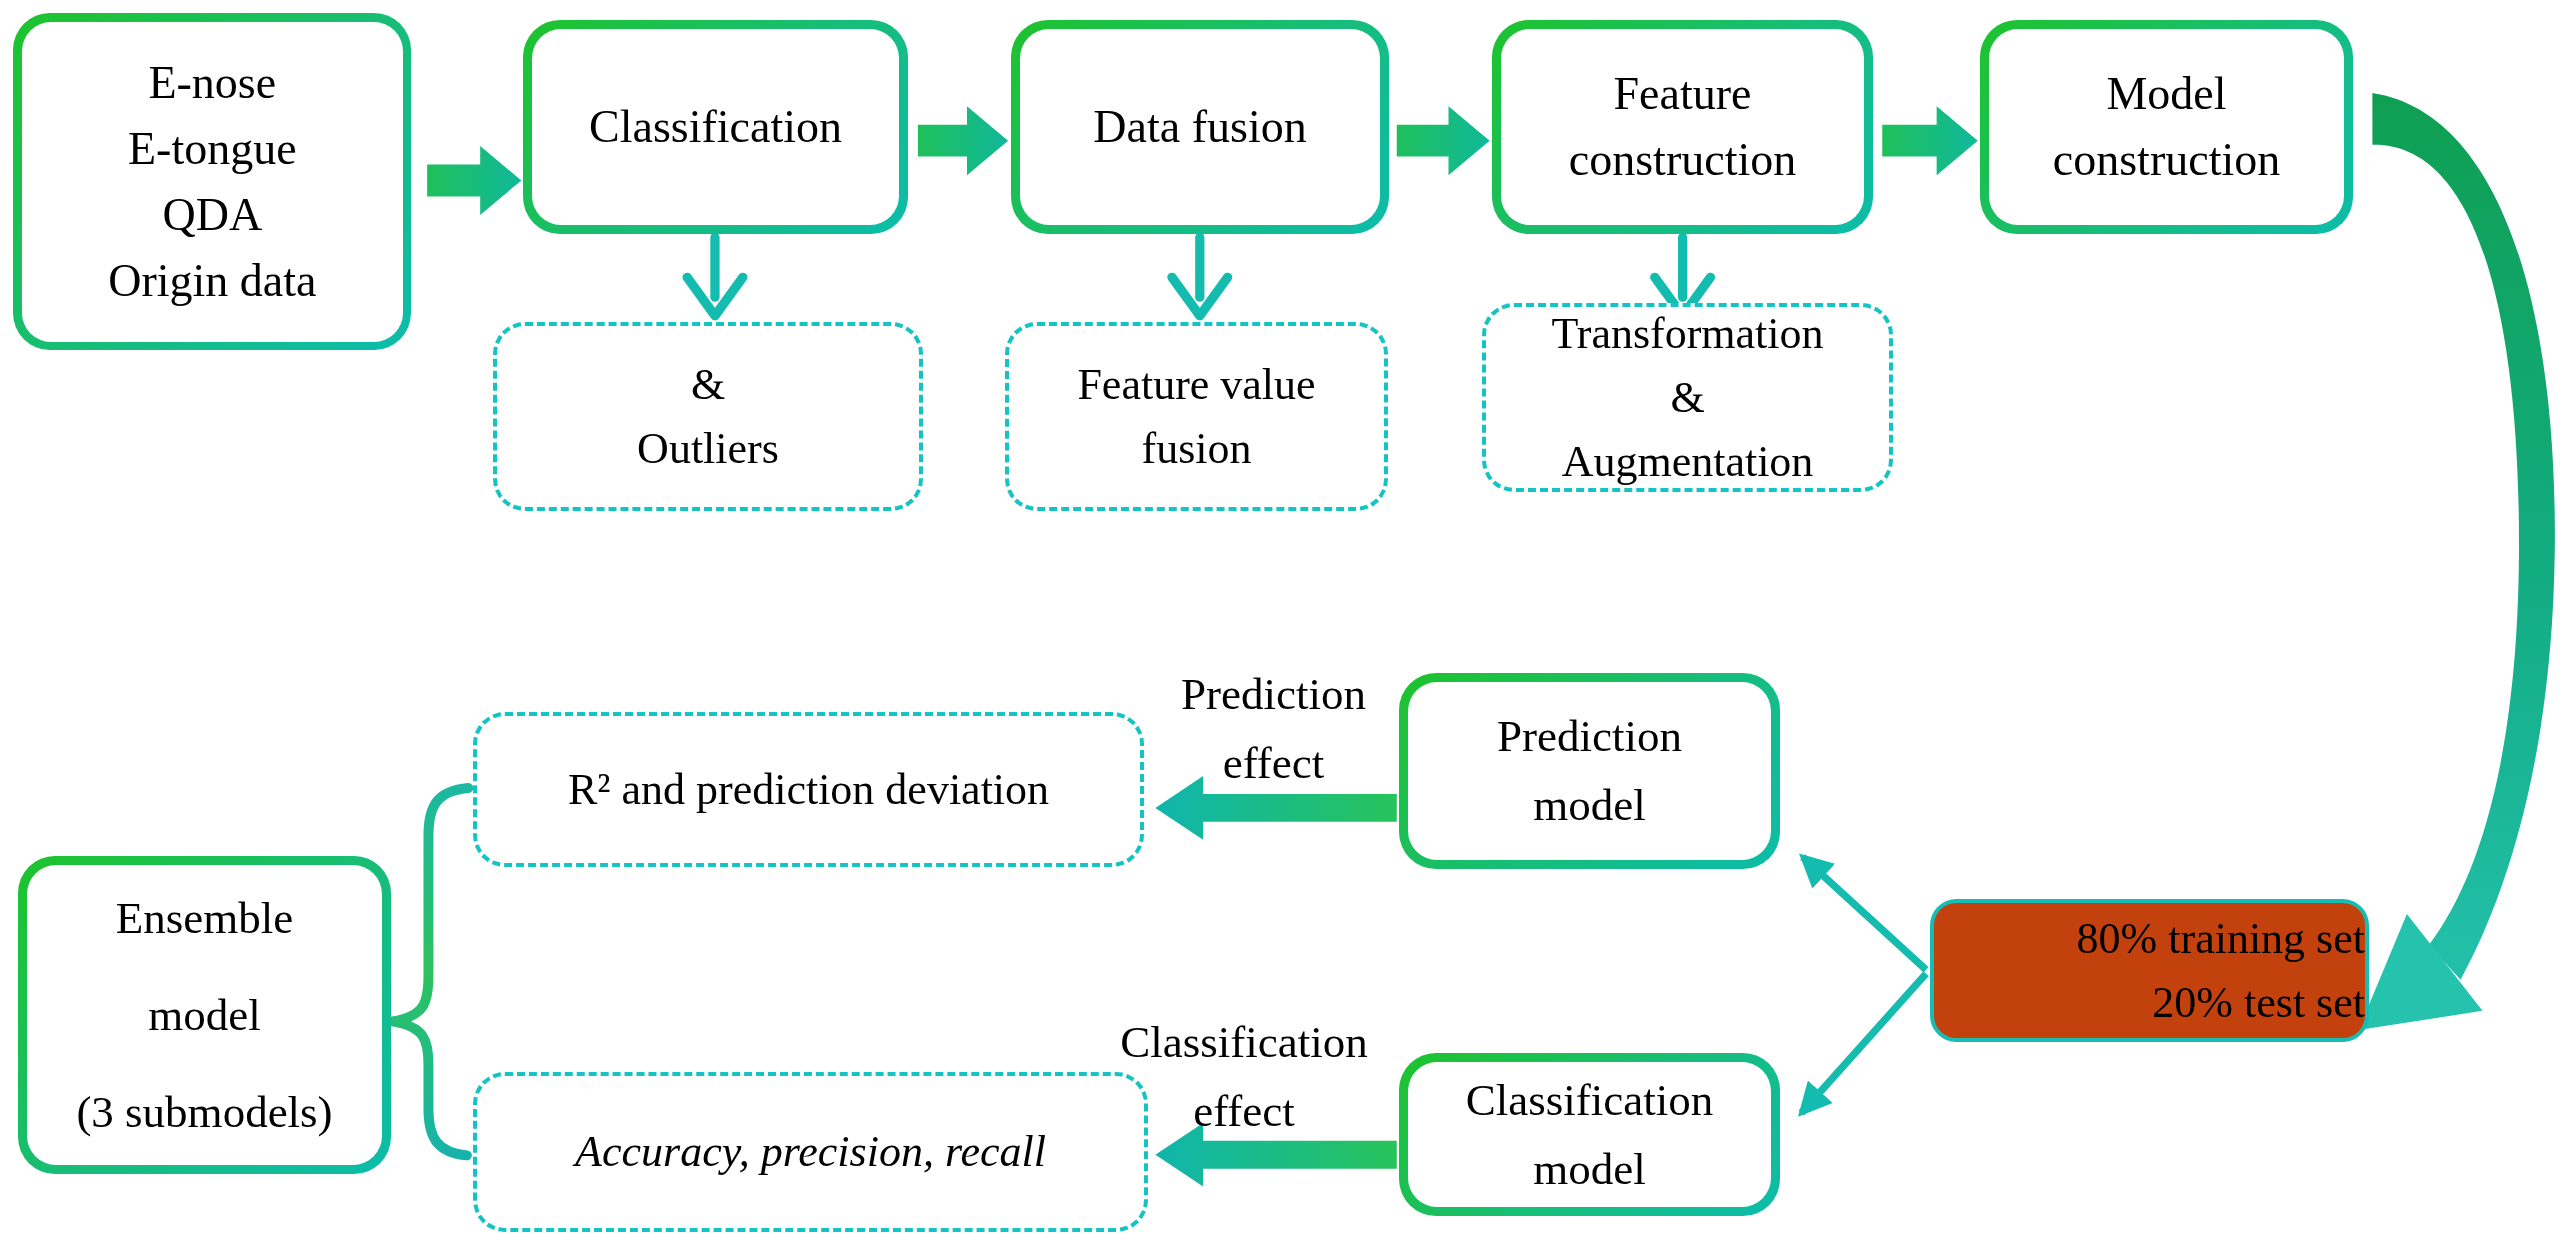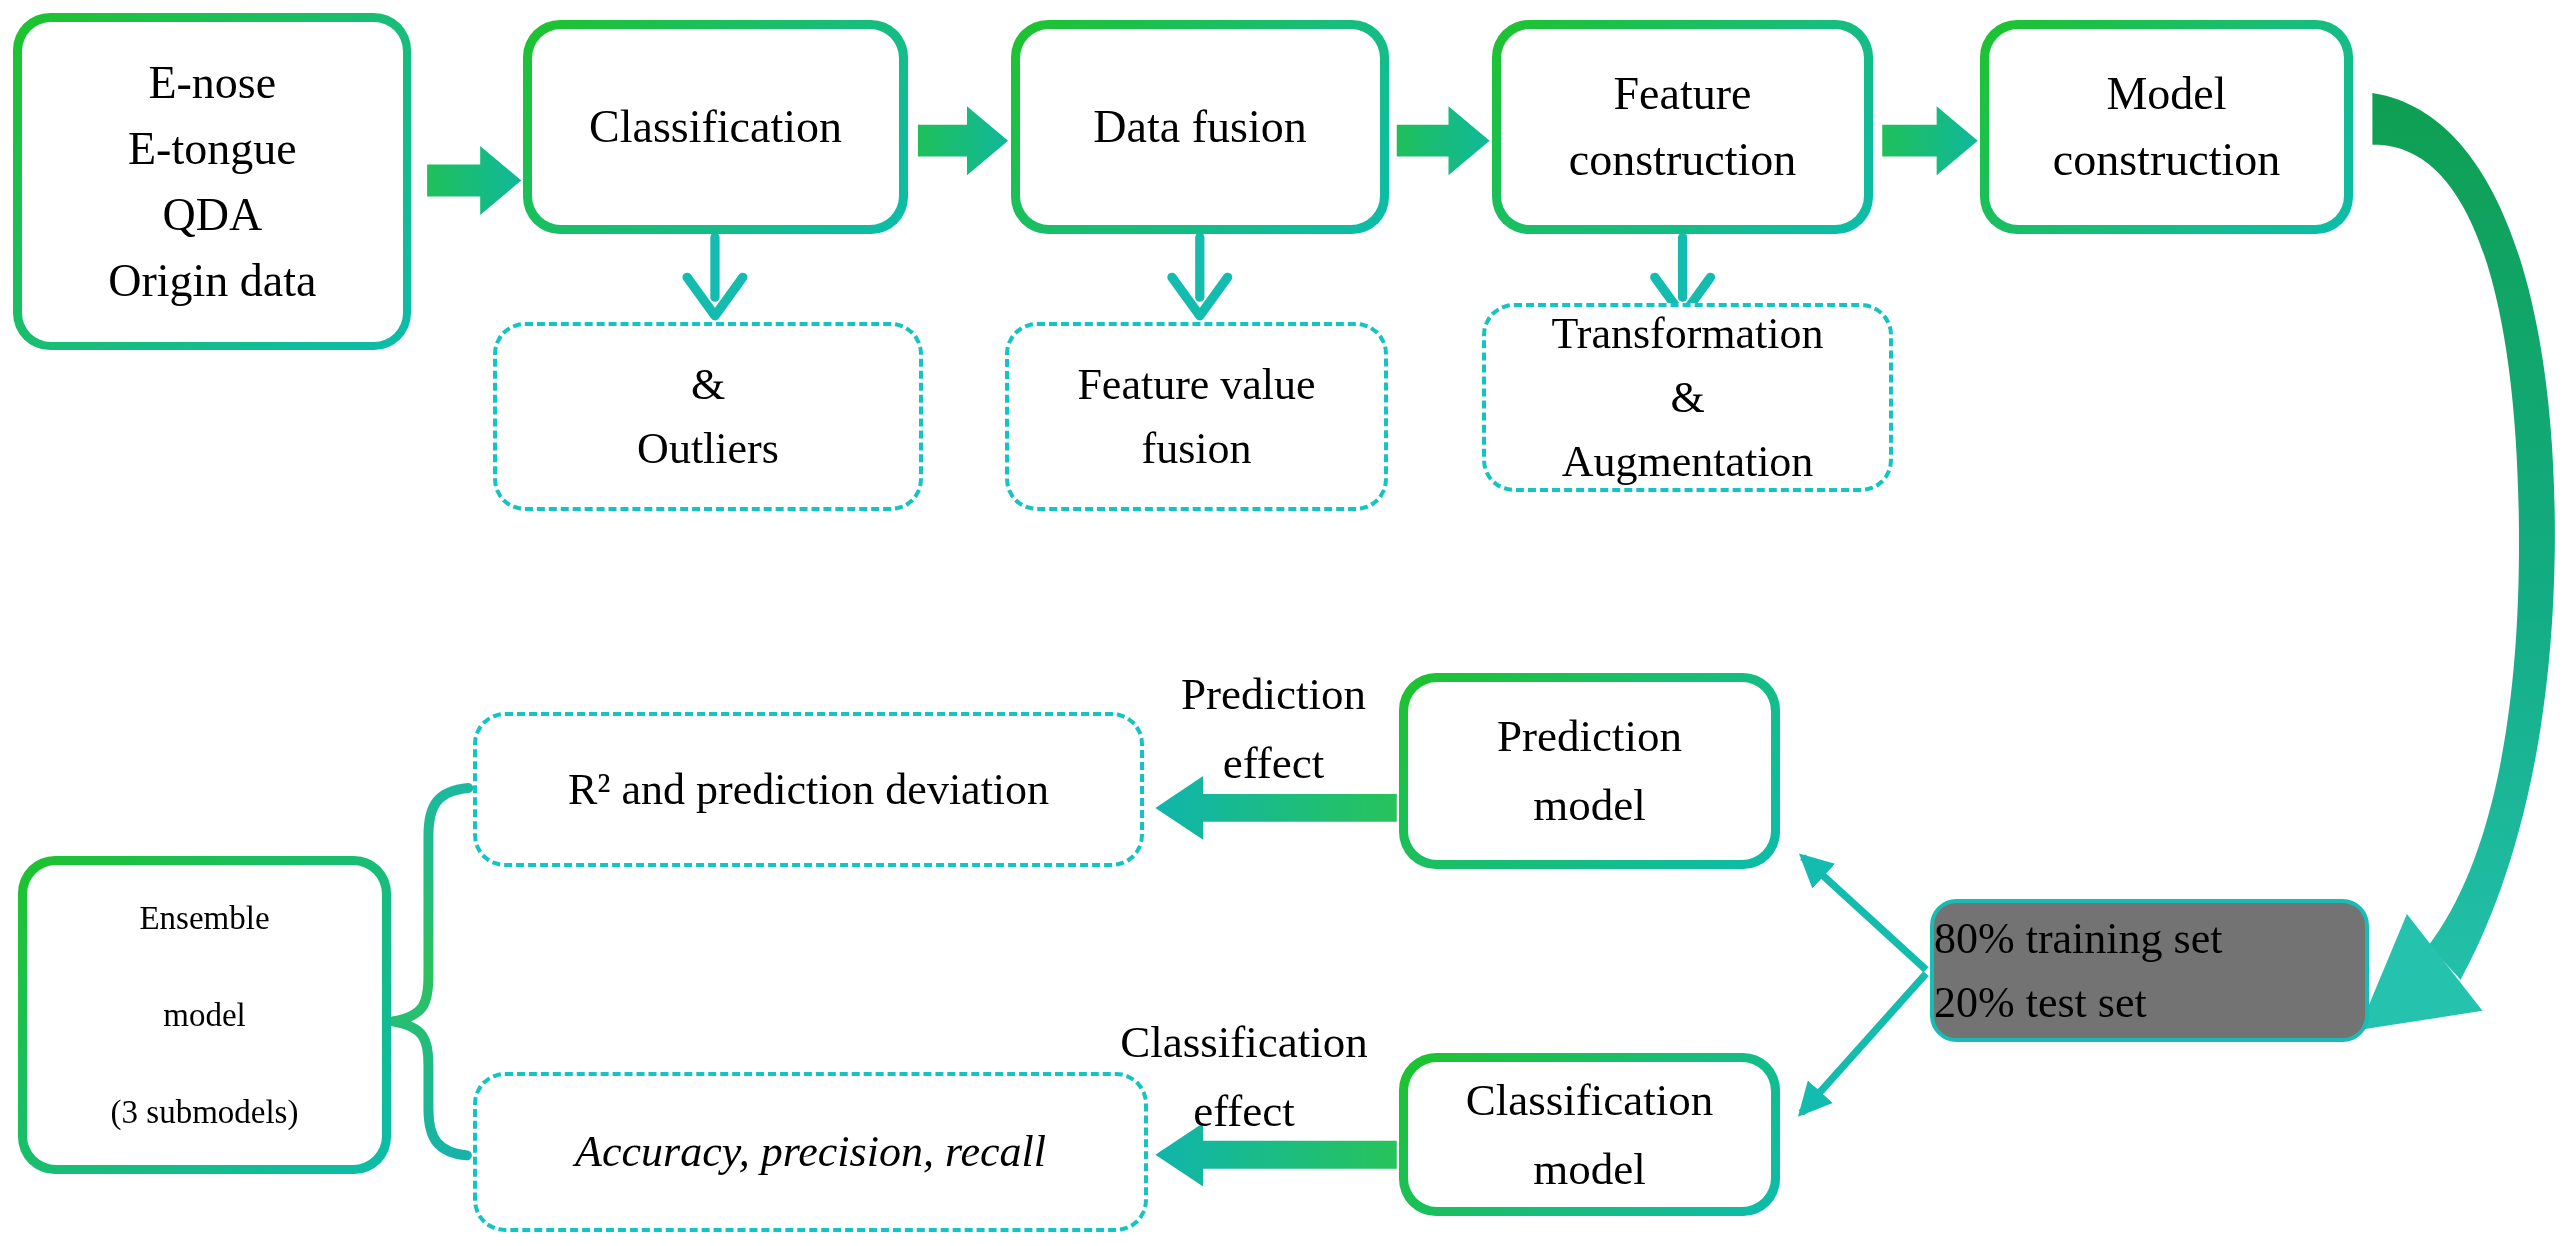--- a/index.html
+++ b/index.html
@@ -12,27 +12,27 @@
   .gbox .inner{width:100%;height:100%;background:#ffffff;border-radius:29px;
         display:flex;flex-direction:column;align-items:center;justify-content:center;
         text-align:center;}
   
   .dbox{position:absolute;border:4px dashed #14c3c3;border-radius:32px;
         box-sizing:border-box;background:#ffffff;
         display:flex;flex-direction:column;align-items:center;justify-content:center;
         text-align:center;}
   
   .tbox{position:absolute;border:4px solid #17bdb2;border-radius:26.5px;
-        box-sizing:border-box;background:#737373;
-        display:flex;flex-direction:column;align-items:flex-start;justify-content:center;
+        box-sizing:border-box;background:#c2410c;
+        display:flex;flex-direction:column;align-items:flex-end;justify-content:center;
         text-align:center;}
   .t70{font-size:46px;line-height:66px;}
   .t68{font-size:45px;line-height:69px;}
   .t66{font-size:44px;line-height:64px;}
-  .ens{font-size:33px;line-height:97px;}
+  .ens{font-size:45px;line-height:97px;}
   .lbl{position:absolute;text-align:center;font-size:45px;line-height:69px;}
   svg.layer{position:absolute;left:0;top:0;pointer-events:none;}
 </style>
 </head>
 <body>
 
 <svg class="layer" width="2576" height="1247" viewBox="0 0 3884 1880">
   <defs>
     <linearGradient id="gRight" x1="0" y1="0" x2="1" y2="0">
       <stop offset="0" stop-color="#1fc05a"></stop>

